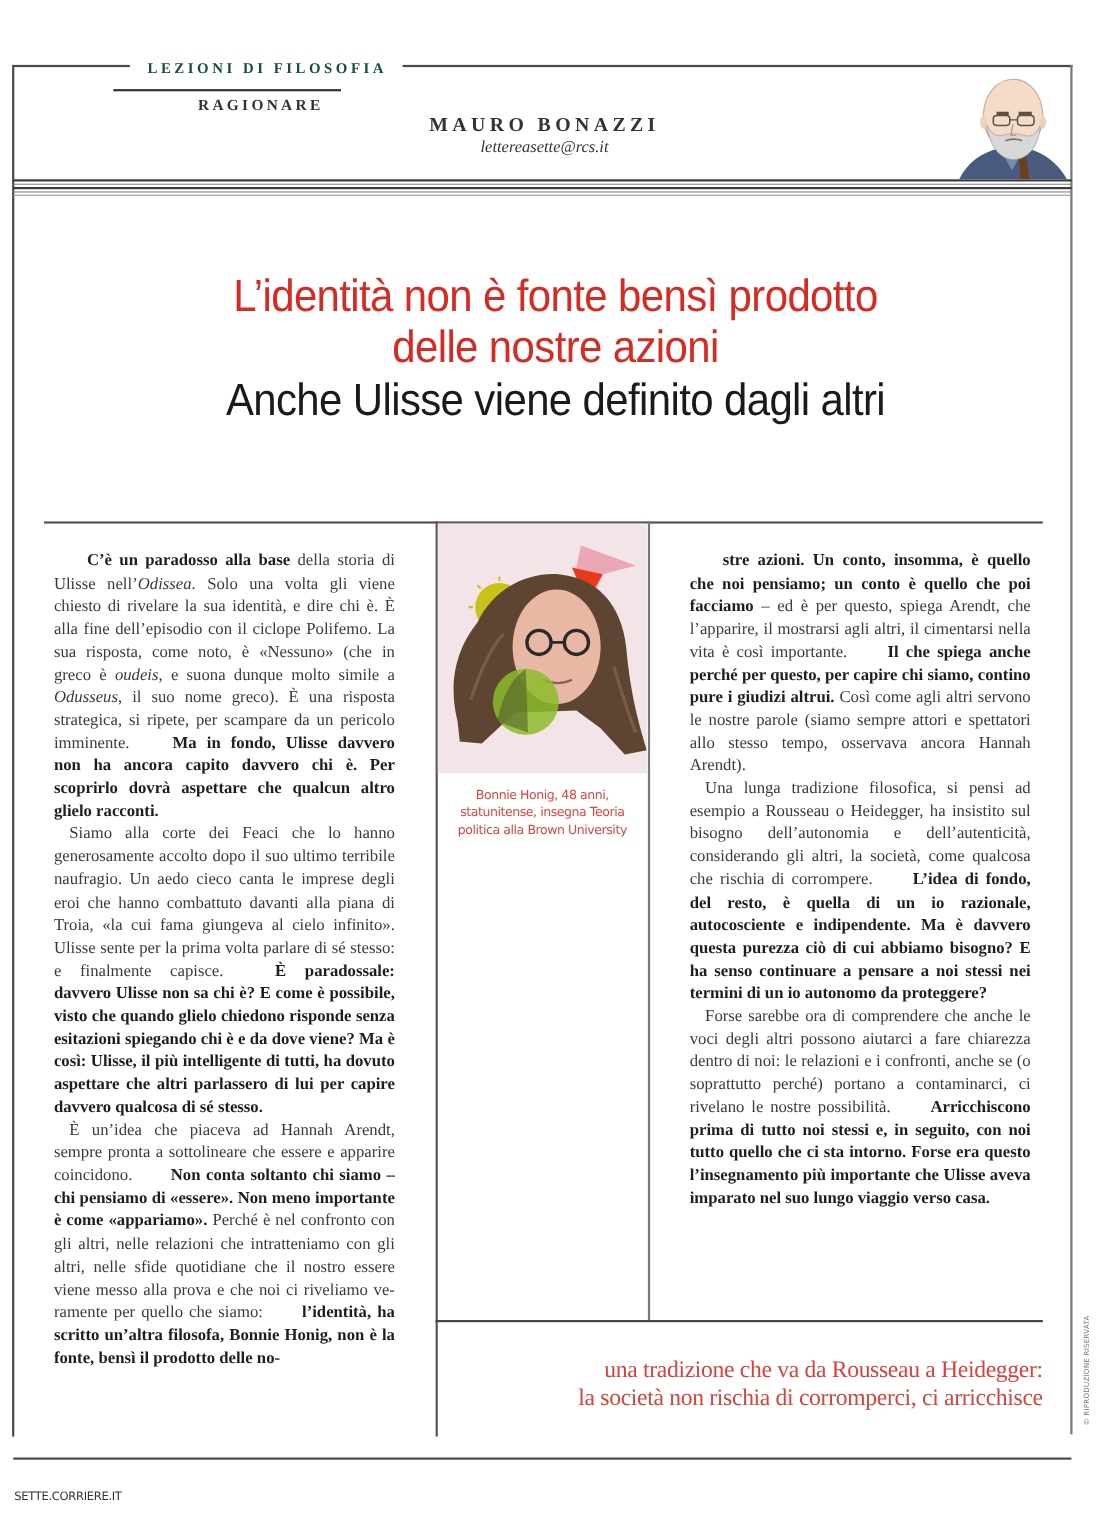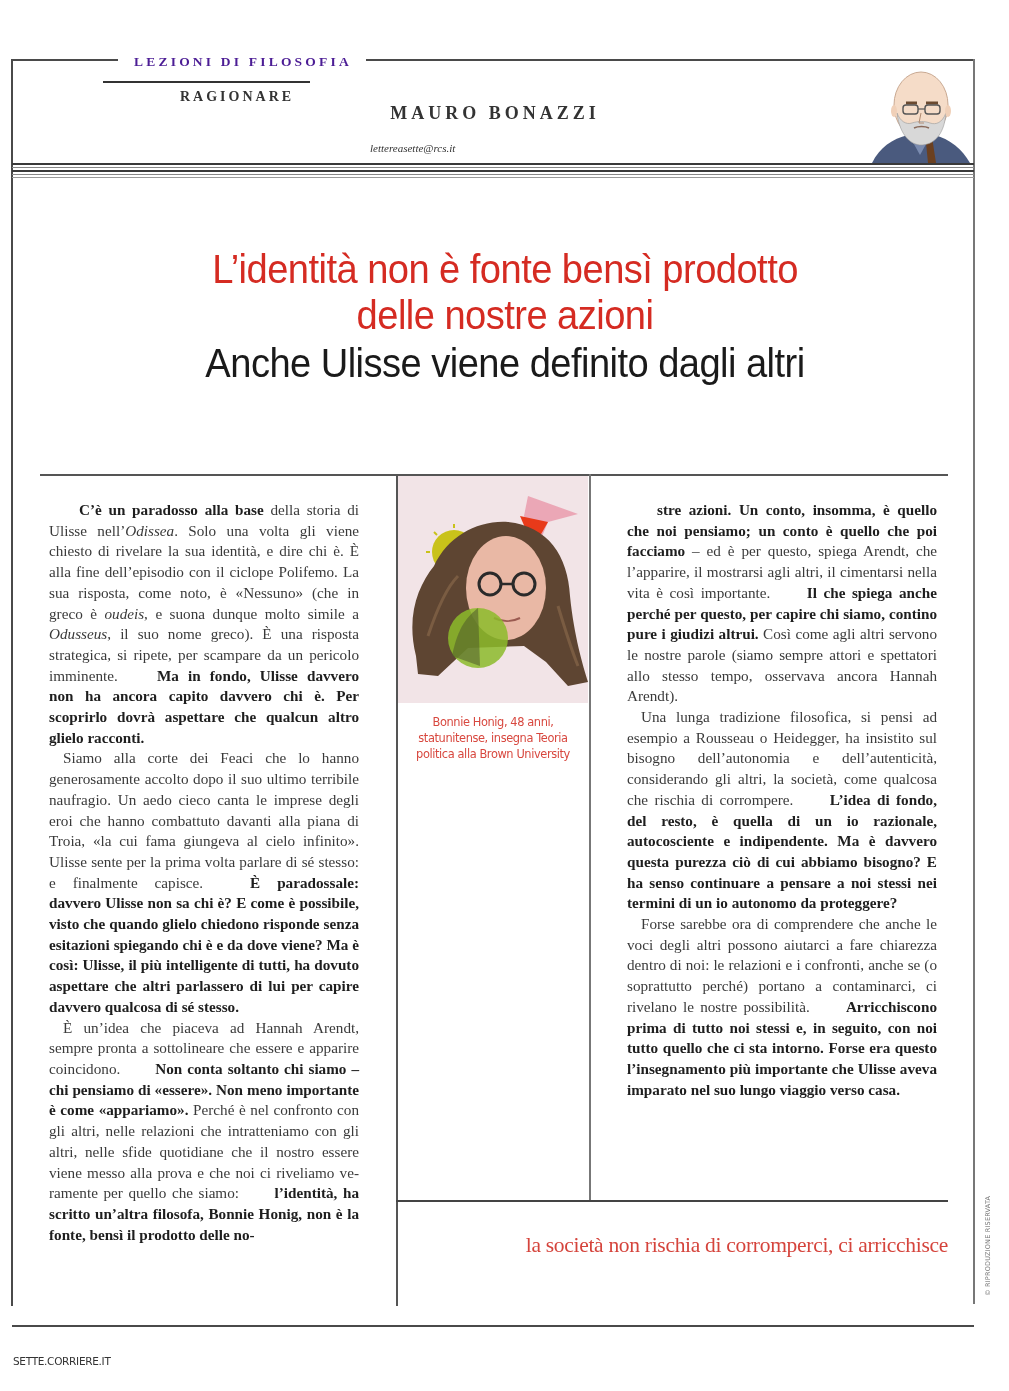--- a/index.html
+++ b/index.html
@@ -15,26 +15,26 @@
   .header-rules { position: absolute; left: 12px; top: 163px; width: 962px; height: 16px; }
   .header-rules div { position: absolute; left: 0; right: 0; height: 1px; background: #555; }
   .header-rules div:nth-child(1) { top: 0; height: 2px; background: #3a3a3a; }
   .header-rules div:nth-child(2) { top: 4px; background: #888; }
   .header-rules div:nth-child(3) { top: 7px; height: 2px; background: #3a3a3a; }
   .header-rules div:nth-child(4) { top: 11px; background: #888; }
   .header-rules div:nth-child(5) { top: 14px; background: #999; }
 
   
   .rubric { position: absolute; left: 118px; top: 54px; width: 250px; text-align: center; }
-  .rubric-title { font-family: "Liberation Serif", serif; font-weight: bold; font-size: 13.5px; letter-spacing: 3.2px; color: #4c1d95; line-height: 16px; }
+  .rubric-title { font-family: "Liberation Serif", serif; font-weight: bold; font-size: 13.5px; letter-spacing: 3.2px; color: #14532d; line-height: 16px; }
   .rubric-rule { position: absolute; left: 103px; top: 81px; width: 207px; height: 1.5px; background: #333; }
   .section-label { position: absolute; left: 180px; top: 89px; width: 130px; text-align: left; font-weight: bold; font-size: 14px; letter-spacing: 3px; color: #333; }
 
   .author-name { position: absolute; left: 370px; top: 103px; width: 250px; text-align: center; font-weight: bold; font-size: 18px; letter-spacing: 4px; color: #333; }
-  .author-email { position: absolute; left: 370px; top: 126px; width: 250px; font-style: italic; font-size: 11px; color: #333; margin-top: 16px; }
+  .author-email { position: absolute; left: 370px; top: 126px; width: 250px; text-align: center; font-style: italic; font-size: 15px; color: #333; }
 
   .author-portrait { position: absolute; left: 870px; top: 65px; width: 102px; height: 98px; overflow: hidden; }
 
   
   .headline { position: absolute; left: 60px; top: 246px; width: 890px; text-align: center; font-family: Liberation Sans, sans-serif; }
   .headline-red { color: #d52b22; font-size: 41px; line-height: 46px; letter-spacing: -0.6px; transform: scaleX(0.93); transform-origin: center; }
   .headline-black { color: #1a1a1a; font-size: 41px; line-height: 46px; letter-spacing: -0.6px; transform: scaleX(0.93); transform-origin: center; margin-top: 2px; }
 
   
   .body-top-rule { left: 40px; top: 474px; width: 908px; height: 1.5px; background: #555; }
@@ -148,18 +148,19 @@
 </div>
 <div class="photo-caption">Bonnie Honig, 48 anni, statunitense, insegna Teoria politica alla Brown University</div>
 
 <div class="col col-3">
   <p class="first rich"><b>stre azioni. Un conto, insomma, è quello che noi pensiamo; un conto è quello che poi facciamo</b> – ed è per questo, spiega Aren­dt, che l’apparire, il mostrarsi agli altri, il ci­mentarsi nella vita è così importante. <b>Il che spiega anche perché per questo, per capi­re chi siamo, contino pure i giudizi altrui.</b> Così come agli altri servono le nostre parole (siamo sempre attori e spettatori allo stesso tempo, osservava ancora Hannah Arendt).</p>
   <p class="rich">Una lunga tradizione filosofica, si pensi ad esempio a Rousseau o Heidegger, ha insisti­to sul bisogno dell’autonomia e dell’autenti­cità, considerando gli altri, la società, come qualcosa che rischia di corrompere. <b>L’idea di fondo, del resto, è quella di un io razio­nale, autocosciente e indipendente. Ma è davvero questa purezza ciò di cui abbiamo bisogno? E ha senso continuare a pensare a noi stessi nei termini di un io autonomo da proteggere?</b></p>
   <p class="rich">Forse sarebbe ora di comprendere che anche le voci degli altri possono aiutarci a fare chiarezza dentro di noi: le relazioni e i confronti, anche se (o soprattutto per­ché) portano a contaminarci, ci rivelano le nostre possibilità. <b>Arricchiscono prima di tutto noi stessi e, in seguito, con noi tutto quello che ci sta intorno. Forse era questo l’insegnamento più importante che Ulisse aveva imparato nel suo lungo viaggio ver­so casa.</b></p>
 </div>
 
 <div class="pull-quote">
+  <div>una tradizione che va da Rousseau a Heidegger:</div>
   <div>la società non rischia di corromperci, ci arricchisce</div>
 </div>
 
 <div class="copyright">© RIPRODUZIONE RISERVATA</div>
 <div class="footer-site">SETTE.CORRIERE.IT</div>
 <div class="footer-page">55</div>
 
 </body></html>

